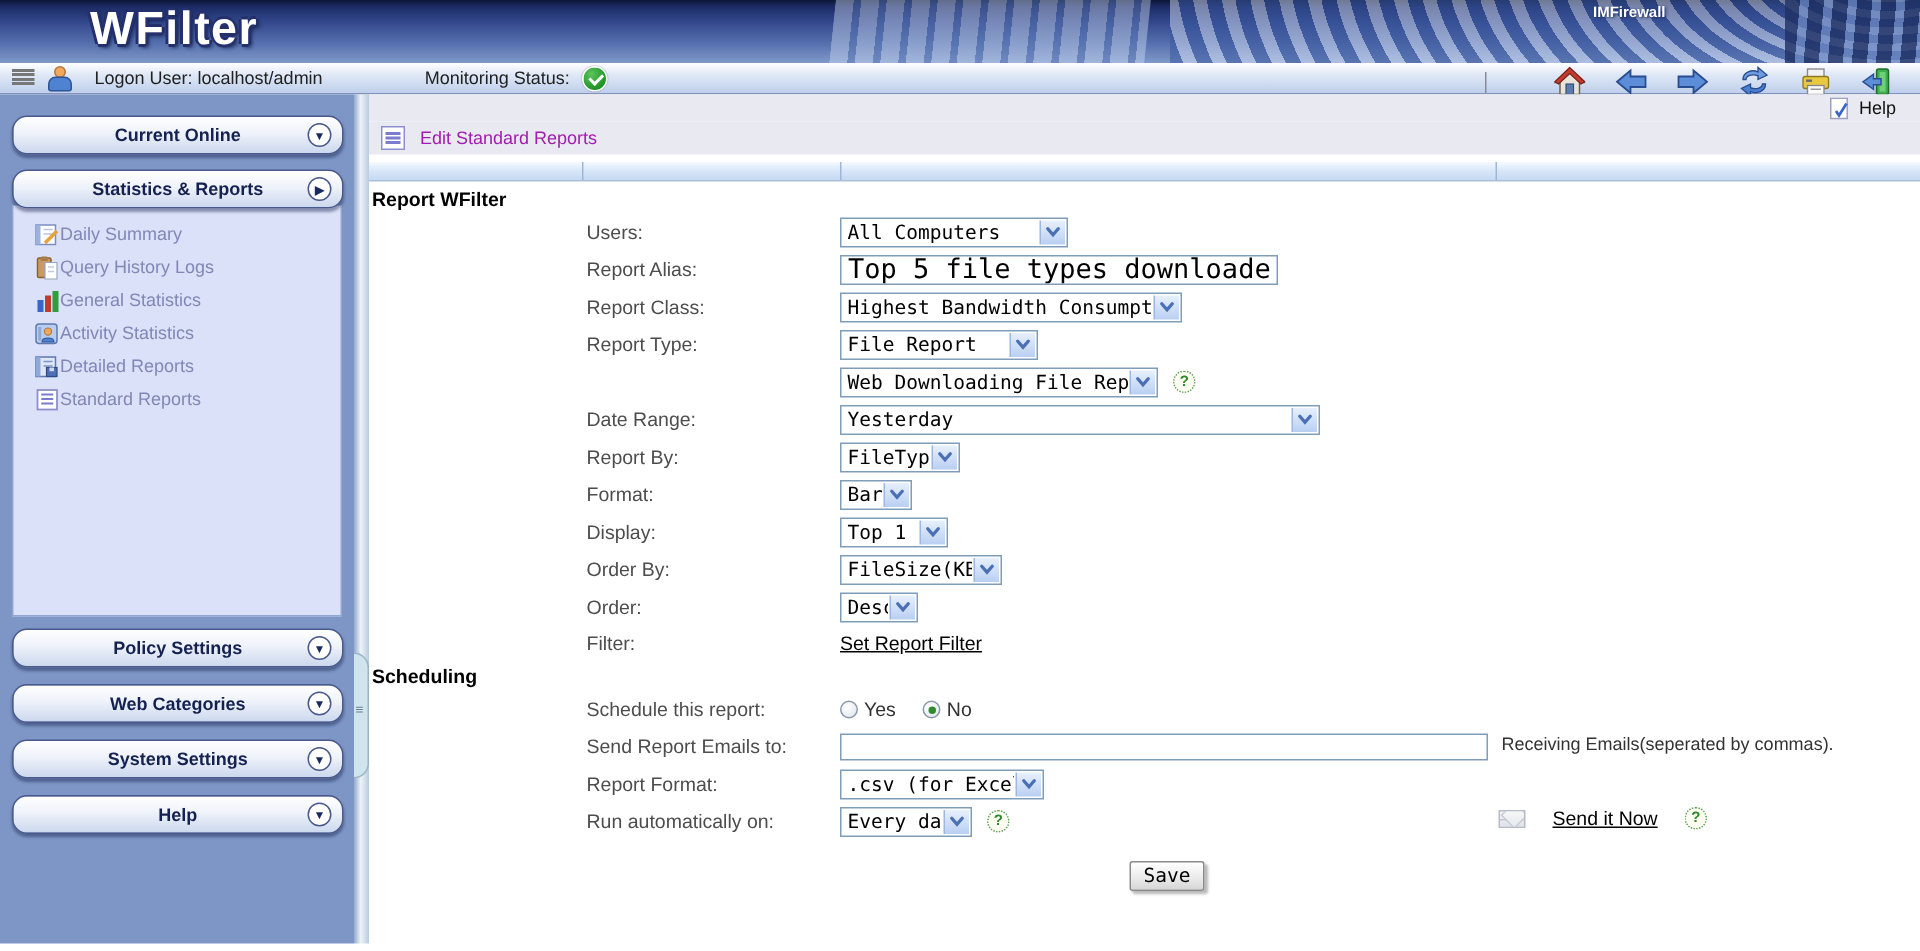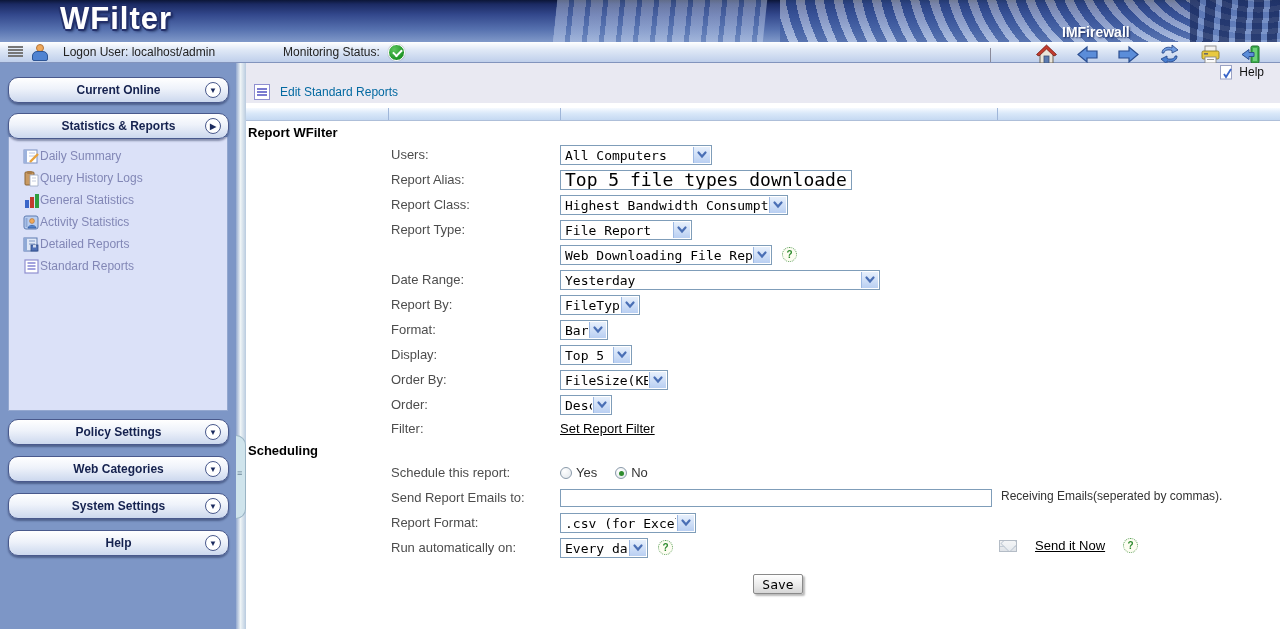--- a/index.html
+++ b/index.html
@@ -14,21 +14,21 @@
     background:repeating-linear-gradient(90deg, rgba(205,218,242,.55) 0 12px, rgba(92,122,182,.6) 12px 17px);
     opacity:.8; }
   .banner .bldg2 { position:absolute; left:780px; top:0; width:520px; height:42px;
     background:repeating-radial-gradient(ellipse 420px 240px at 92% -60%, rgba(225,234,252,.55) 0 9px, rgba(58,88,158,.65) 9px 19px);
     opacity:.85; }
   .banner .bldg3 { position:absolute; left:1190px; top:0; width:90px; height:42px;
     background:repeating-linear-gradient(95deg, rgba(30,48,100,.8) 0 10px, rgba(110,138,196,.7) 10px 16px); }
   .logo { position:absolute; left:60px; top:1px; font-size:31px; font-weight:bold; color:#fff;
     letter-spacing:1px;
     text-shadow:-2px 0 #23306b, 2px 0 #23306b, 0 -2px #23306b, 0 2px #23306b, 2px 2px 3px #101c45; }
-  .brand { position:absolute; left:1062px; top:24px; font-size:14px; font-weight:bold; color:#fff;
+  .brand { position:absolute; left:1062px; top:3px; font-size:10px; font-weight:bold; color:#fff;
     text-shadow:1px 1px 2px #1a2a5e; z-index:3; }
 
   
   .topbar { height:21px; display:flex; align-items:center;
     background:linear-gradient(#ffffff, #dfe8f6 40%, #bfcfeb 100%);
     border-bottom:1px solid #8294bd; position:relative; }
   .hamburger { width:15px; height:12px; margin-left:8px;
     background:repeating-linear-gradient(#777 0 2px, transparent 2px 3px); }
   .user-ico { width:17px; height:17px; margin-left:9px; position:relative; }
   .user-ico .head { position:absolute; left:4px; top:0; width:8px; height:8px; border-radius:50%;
@@ -73,21 +73,21 @@
     border-radius:0 10px 10px 0; cursor:col-resize; }
   .split-handle:after { content:"≡"; position:absolute; left:1px; top:32px; font-size:9px; color:#6c8696; }
 
   
   .content { flex:1; background:#fff; position:relative; }
   .help-row { height:18px; background:#e9e9f2; display:flex; justify-content:flex-end;
     align-items:center; padding-right:16px; gap:6px; }
   .help-row .txt { font-size:12px; color:#111; cursor:pointer; }
   .title-row { height:26px; background:#e9e9f2; display:flex; align-items:center;
     padding-left:8px; gap:10px; border-bottom:4px solid #fff; }
-  .title-row .txt { font-size:12px; color:#0369a1; }
+  .title-row .txt { font-size:12px; color:#a21caf; }
   .band { height:14px; display:flex; border-top:1px solid #fff; border-bottom:1px solid #aebfd9;
     background:linear-gradient(#f6faff, #d9e8f9 45%, #c5d9f2 100%); }
   .band .cell { border-right:1px solid #9fb6d9; height:100%; }
 
   .doc-ico { width:16px; height:16px; background:#fff; border:1px solid #8f8fd0;
     display:flex; flex-direction:column; justify-content:space-evenly; padding:2px; }
   .doc-ico i { display:block; height:2px; background:#7b7bd0; }
 
   .sec-head { font-size:13px; font-weight:bold; color:#000; margin:4px 0 0 2px; }
 
@@ -396,21 +396,21 @@
             <svg width="10" height="9" viewBox="0 0 10 9">
                 <path d="M1.5,2.5 L5,6.5 L8.5,2.5" fill="none" stroke="#4a6fb5" stroke-width="2.2" stroke-linecap="round"></path>
               </svg>
           </span>
         </div>
       </div>
 
       <div class="form-row">
         <span class="flabel">Display:</span>
         <div class="sel" style="width:72px">
-          <span class="sel-text">Top 5</span>
+          <span class="sel-text">Top 1</span>
           <span class="sel-arrow">
             <svg width="10" height="9" viewBox="0 0 10 9">
                 <path d="M1.5,2.5 L5,6.5 L8.5,2.5" fill="none" stroke="#4a6fb5" stroke-width="2.2" stroke-linecap="round"></path>
               </svg>
           </span>
         </div>
       </div>
 
       <div class="form-row">
         <span class="flabel">Order By:</span>

